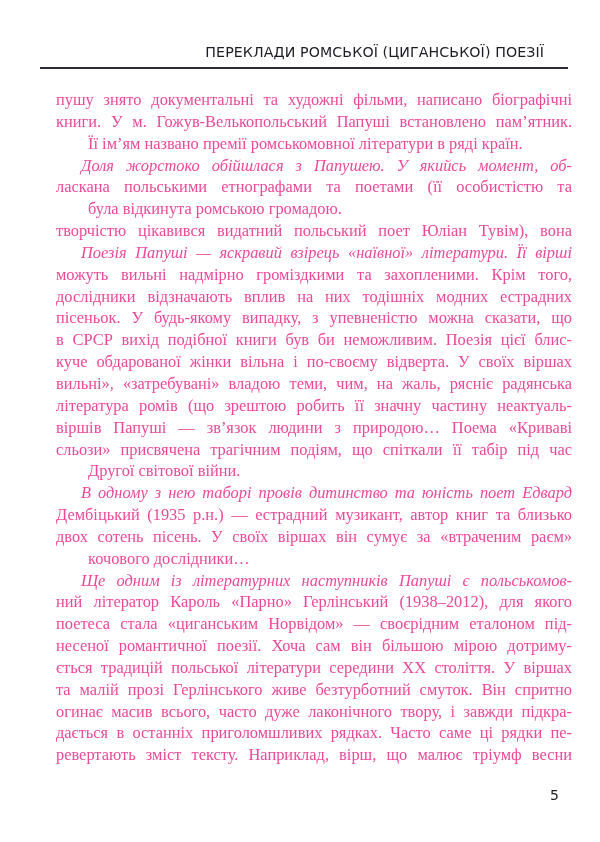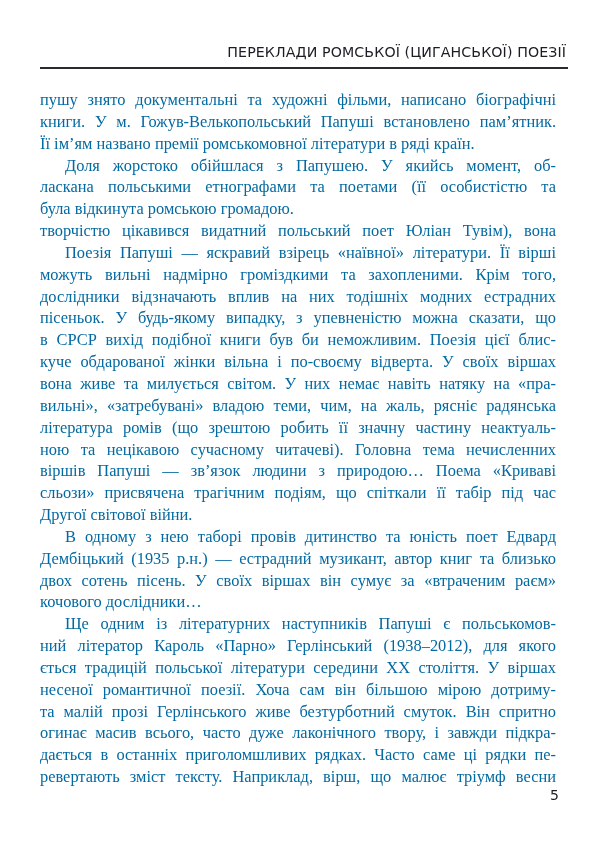--- a/index.html
+++ b/index.html
@@ -9,60 +9,62 @@
     }
     body {
       width: 600px;
       height: 842px;
       position: relative;
       overflow: hidden;
       color: #1f1f2a;
     }
     .running-head {
       position: absolute;
-      left: 52px;
+      left: 30px;
       top: 44px;
       width: 514px;
       text-align: right;
       font-family: "DejaVu Sans", sans-serif;
       font-size: 14.2px;
       letter-spacing: 0.1px;
       color: #1c1c24;
       white-space: nowrap;
     }
     .head-rule {
       position: absolute;
       left: 40px;
       top: 67px;
       width: 528px;
       height: 2px;
       background: #2a2a33;
     }
     .body-text {
       position: absolute;
-      left: 40px;
+      left: 56px;
       top: 89px;
       width: 516px;
       font-family: "Liberation Serif", serif;
       font-size: 16.4px;
       line-height: 21.85px;
-      color: #0369a1;
+      color: #ec4899;
     }
     .line {
       display: block;
       white-space: nowrap;
       text-align: justify;
       text-align-last: justify;
       height: 21.85px;
     }
     .line.last {
       text-align-last: left;
+      margin-left: 32px;
     }
     .line.indent {
       padding-left: 25px;
+      font-style: italic;
     }
     .page-number {
       position: absolute;
       left: 543px;
       top: 787px;
       width: 16px;
       text-align: right;
       font-family: "DejaVu Sans", sans-serif;
       font-size: 14px;
       color: #1c1c24;
@@ -89,41 +91,40 @@
     <span class="line">творчістю цікавився видатний польський поет Юліан Тувім), вона</span>
   </div>
 
   <div>
     <span class="line indent">Поезія Папуші — яскравий взірець «наївної» літератури. Її вірші</span>
     <span class="line">можуть вильні надмірно громіздкими та захопленими. Крім того,</span>
     <span class="line">дослідники відзначають вплив на них тодішніх модних естрадних</span>
     <span class="line">пісеньок. У будь-якому випадку, з упевненістю можна сказати, що</span>
     <span class="line">в СРСР вихід подібної книги був би неможливим. Поезія цієї блис-</span>
     <span class="line">куче обдарованої жінки вільна і по-своєму відверта. У своїх віршах</span>
-    <span class="line">вона живе та милується світом. У них немає навіть натяку на «пра-</span>
     <span class="line">вильні», «затребувані» владою теми, чим, на жаль, рясніє радянська</span>
     <span class="line">література ромів (що зрештою робить її значну частину неактуаль-</span>
-    <span class="line">ною та нецікавою сучасному читачеві). Головна тема нечисленних</span>
     <span class="line">віршів Папуші — зв’язок людини з природою… Поема «Криваві</span>
     <span class="line">сльози» присвячена трагічним подіям, що спіткали її табір під час</span>
     <span class="line last">Другої світової війни.</span>
   </div>
 
   <div>
     <span class="line indent">В одному з нею таборі провів дитинство та юність поет Едвард</span>
     <span class="line">Дембіцький (1935 р.н.) — естрадний музикант, автор книг та близько</span>
     <span class="line">двох сотень пісень. У своїх віршах він сумує за «втраченим раєм»</span>
     <span class="line last">кочового дослідники…</span>
   </div>
 
   <div>
     <span class="line indent">Ще одним із літературних наступників Папуші є польськомов-</span>
     <span class="line">ний літератор Кароль «Парно» Герлінський (1938–2012), для якого</span>
+    <span class="line">поетеса стала «циганським Норвідом» — своєрідним еталоном під-</span>
+    <span class="line">несеної романтичної поезії. Хоча сам він більшою мірою дотриму-</span>
     <span class="line">ється традицій польської літератури середини XX століття. У віршах</span>
-    <span class="line">несеної романтичної поезії. Хоча сам він більшою мірою дотриму-</span>
     <span class="line">та малій прозі Герлінського живе безтурботний смуток. Він спритно</span>
     <span class="line">огинає масив всього, часто дуже лаконічного твору, і завжди підкра-</span>
     <span class="line">дається в останніх приголомшливих рядках. Часто саме ці рядки пе-</span>
     <span class="line">ревертають зміст тексту. Наприклад, вірш, що малює тріумф весни</span>
   </div>
 </div>
 
 <div class="page-number">5</div>
 
 </body></html>

